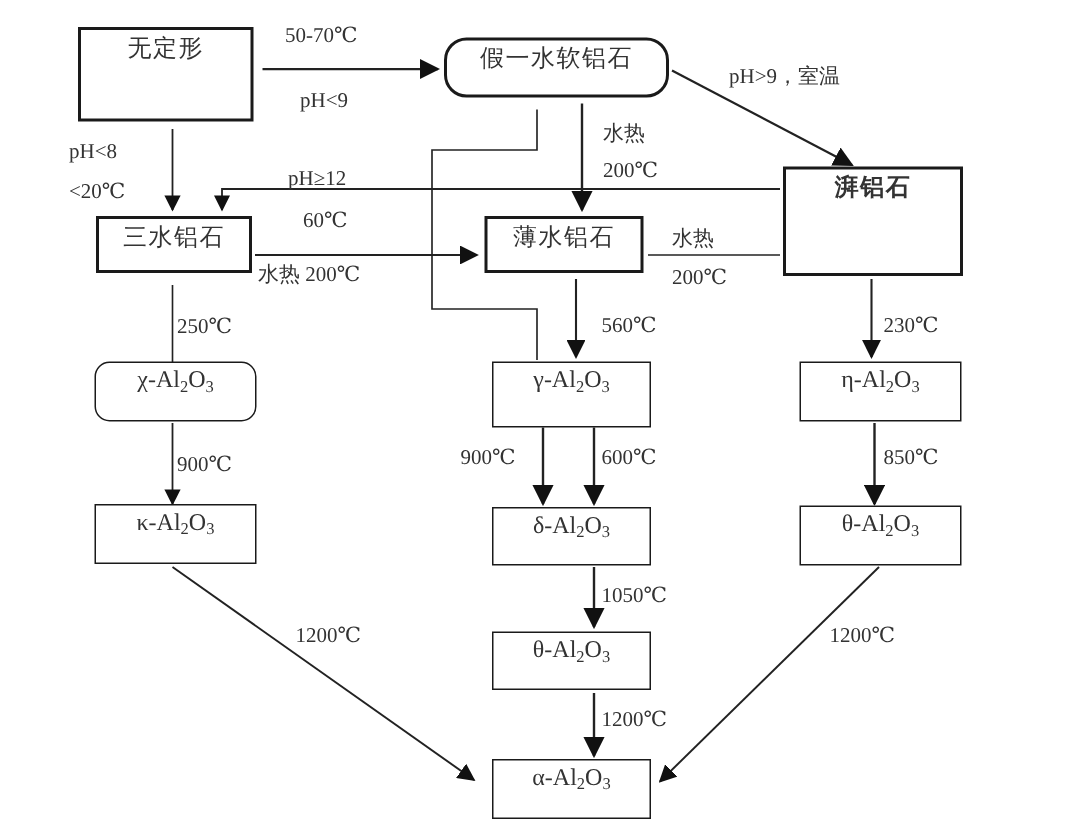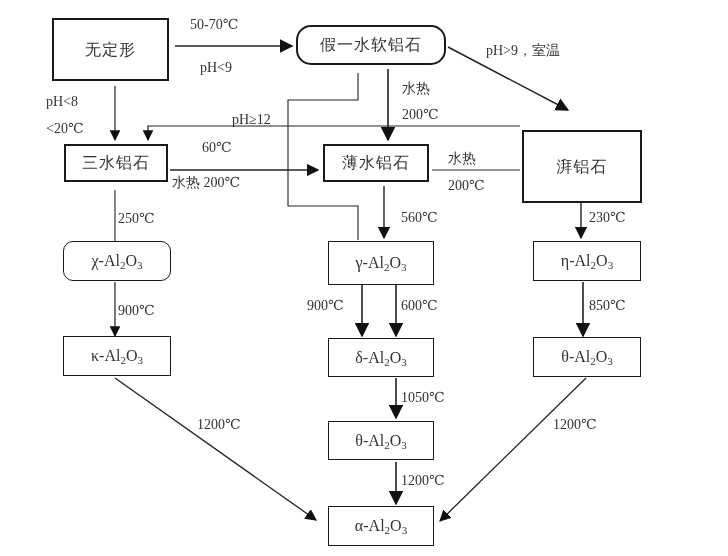--- a/index.html
+++ b/index.html
@@ -1,21 +1,21 @@
 <!DOCTYPE html>
 <html><head>
   <meta charset="utf-8">
   <style>
     html, body { margin: 0; padding: 0; background: #ffffff; }
     body { width: 728px; height: 556px; position: relative; overflow: hidden;
            font-family: "DejaVu Serif", "Liberation Serif", serif; color: #222; }
     svg#diagram { position: absolute; left: 0; top: 0; }
     .box { position: absolute; box-sizing: border-box; border: 2px solid #1a1a1a;
            background: #fff; display: flex; flex-direction: column; align-items: center;
-           justify-content: center; font-size: 16px; line-height: 24px; color: #333;
+           justify-content: flex-start; font-size: 16px; line-height: 24px; color: #333;
            letter-spacing: 1px; }
     .box.thin { border-width: 1.6px; }
     .lbl { position: absolute; font-size: 14px; color: #333; white-space: nowrap;
            font-family: "Liberation Serif", "DejaVu Serif", serif; }
     .formula { font-family: "Liberation Serif", "DejaVu Serif", serif; font-size: 16px; letter-spacing: 0; }
     .formula sub { font-size: 11px; vertical-align: -3px; line-height: 0; }
   </style>
 </head>
 <body>
 
@@ -75,21 +75,21 @@
 </div>
 
 <div class="box" style="left:64px;top:144px;width:104px;height:38px;">
   <span>三水铝石</span>
 </div>
 
 <div class="box" style="left:323px;top:144px;width:106px;height:38px;">
   <span>薄水铝石</span>
 </div>
 
-<div class="box" style="left:522px;top:130px;width:120px;height:73px;">
+<div class="box" style="left:522px;top:111px;width:120px;height:73px;font-weight:bold;">
   <span>湃铝石</span>
 </div>
 
 <div class="box thin" style="left:63px;top:241px;width:108px;height:40px;border-radius:10px;">
   <span class="formula"><span>χ-Al</span><sub>2</sub><span>O</span><sub>3</sub></span>
 </div>
 
 <div class="box thin" style="left:63px;top:336px;width:108px;height:40px;">
   <span class="formula"><span>κ-Al</span><sub>2</sub><span>O</span><sub>3</sub></span>
 </div>
@@ -116,21 +116,21 @@
 
 <div class="box thin" style="left:533px;top:337px;width:108px;height:40px;">
   <span class="formula"><span>θ-Al</span><sub>2</sub><span>O</span><sub>3</sub></span>
 </div>
 
 <span class="lbl" style="left:190px;top:16px;">50-70℃</span>
 <span class="lbl" style="left:200px;top:60px;">pH&lt;9</span>
 <span class="lbl" style="left:486px;top:42px;">pH&gt;9，室温</span>
 <span class="lbl" style="left:46px;top:94px;">pH&lt;8</span>
 <span class="lbl" style="left:46px;top:120px;">&lt;20℃</span>
-<span class="lbl" style="left:192px;top:112px;margin-left:40px;">pH≥12</span>
+<span class="lbl" style="left:192px;top:112px;">pH≥12</span>
 <span class="lbl" style="left:202px;top:139px;">60℃</span>
 <span class="lbl" style="left:402px;top:80px;">水热</span>
 <span class="lbl" style="left:402px;top:106px;">200℃</span>
 <span class="lbl" style="left:172px;top:174px;">水热 200℃</span>
 <span class="lbl" style="left:448px;top:150px;">水热</span>
 <span class="lbl" style="left:448px;top:177px;">200℃</span>
 <span class="lbl" style="left:118px;top:210px;">250℃</span>
 <span class="lbl" style="left:118px;top:302px;">900℃</span>
 <span class="lbl" style="left:401px;top:209px;">560℃</span>
 <span class="lbl" style="left:307px;top:297px;">900℃</span>

